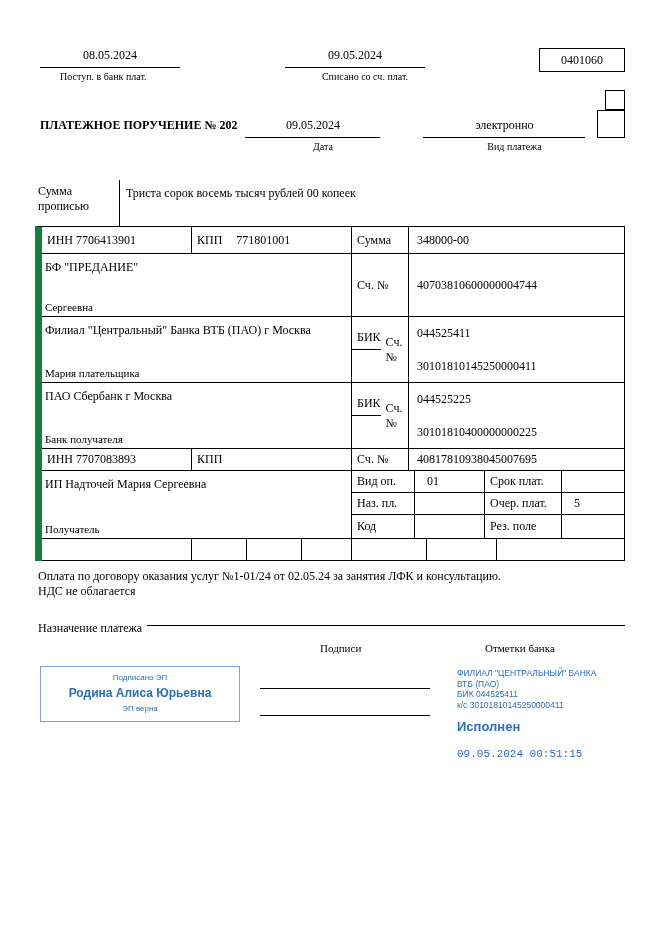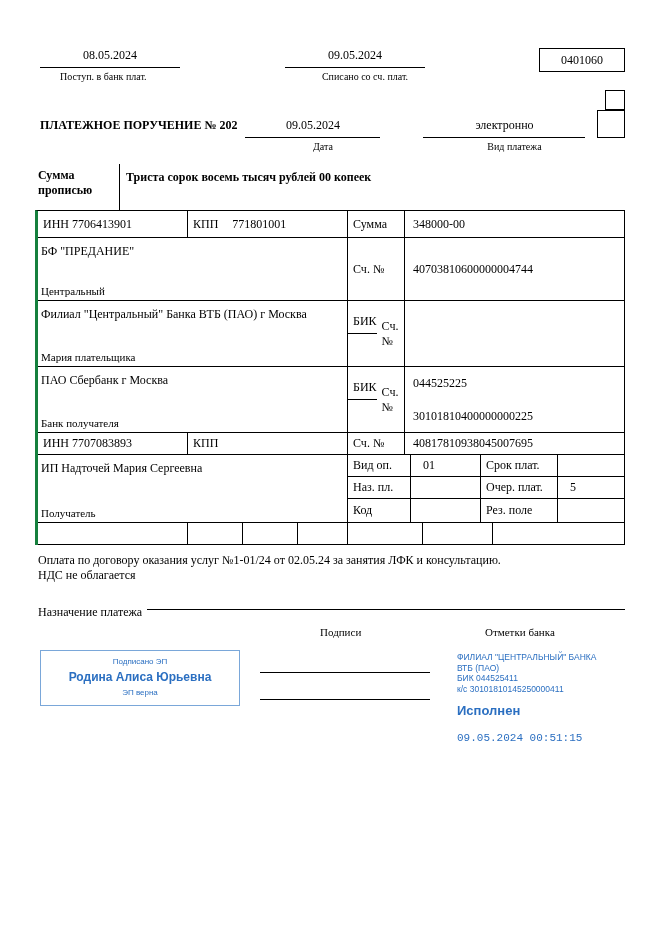--- a/index.html
+++ b/index.html
@@ -29,26 +29,26 @@
   
   .titlerow { display:flex; align-items:flex-start; }
   .doctitle { font-weight:bold; margin-left:5px; padding-top:8px; white-space:nowrap; }
   .tgroup { width:135px; margin-left:8px; padding-top:8px; }
   .tgroup .dval { text-align:center; }
   .tgroup .dlabel { text-align:center; }
   .tkind { width:162px; margin-left:43px; }
   .sq2 { width:28px; height:28px; margin-left:auto; }
 
   
-  .amountrow { display:flex; margin-top:12px; min-height:46px;font-weight:bold; }
+  .amountrow { display:flex; margin-top:28px; min-height:46px; }
   .amlabel { width:85px; border-right:1px solid #000; padding:4px 6px 6px 3px; line-height:1.25; }
   .amtext { flex:1; padding:6px 0 0 6px; }
 
   
-  .ptable { border-top:1px solid #000; border-left:3px solid #15803d; }
+  .ptable { border-top:1px solid #000; border-left:7px solid #15803d; }
   .trow { display:flex; }
   .h27{height:27px}.h63{height:63px}.h66{height:66px}.h22{height:22px}.h68{height:68px}
   .cell { border-right:1px solid #000; border-bottom:1px solid #000; padding-left:5px; overflow:hidden; }
   .vc { display:flex; align-items:center; }
   .w150{width:150px}.w160{width:160px}.w57{width:57px}.w310{width:310px}
   .flexc { flex:1; }
   .vpad { padding-left:8px; }
   .kppcell span:first-child { margin-right:14px; }
   .namecell { display:flex; flex-direction:column; justify-content:space-between; padding:6px 4px 3px 3px; }
   .nm { font-size:12px; }
@@ -147,35 +147,39 @@
         <span>КПП</span>
         <span>771801001</span>
       </div>
       <div class="cell w57 vc">Сумма</div>
       <div class="cell flexc vc vpad">348000-00</div>
     </div>
 
     <div class="trow h63">
       <div class="cell w310 namecell">
         <div class="nm">БФ "ПРЕДАНИЕ"</div>
-        <div class="lb">Центральный</div>
+        <div class="lb">Сергеевна</div>
       </div>
       <div class="cell w57 vc">Сч. №</div>
       <div class="cell flexc vc vpad">40703810600000004744</div>
     </div>
 
     <div class="trow h66">
       <div class="cell w310 namecell">
         <div class="nm">Филиал "Центральный" Банка ВТБ (ПАО) г Москва</div>
         <div class="lb">Мария плательщика</div>
       </div>
       <div class="rsplit">
         <div class="lcol">
           <div class="bik">БИК</div>
           <div class="sch">Сч. №</div>
+        </div>
+        <div class="vcol">
+          <div class="v1">044525411</div>
+          <div class="v2">30101810145250000411</div>
         </div>
       </div>
     </div>
 
     <div class="trow h66">
       <div class="cell w310 namecell">
         <div class="nm">ПАО Сбербанк г Москва</div>
         <div class="lb">Банк получателя</div>
       </div>
       <div class="rsplit">

